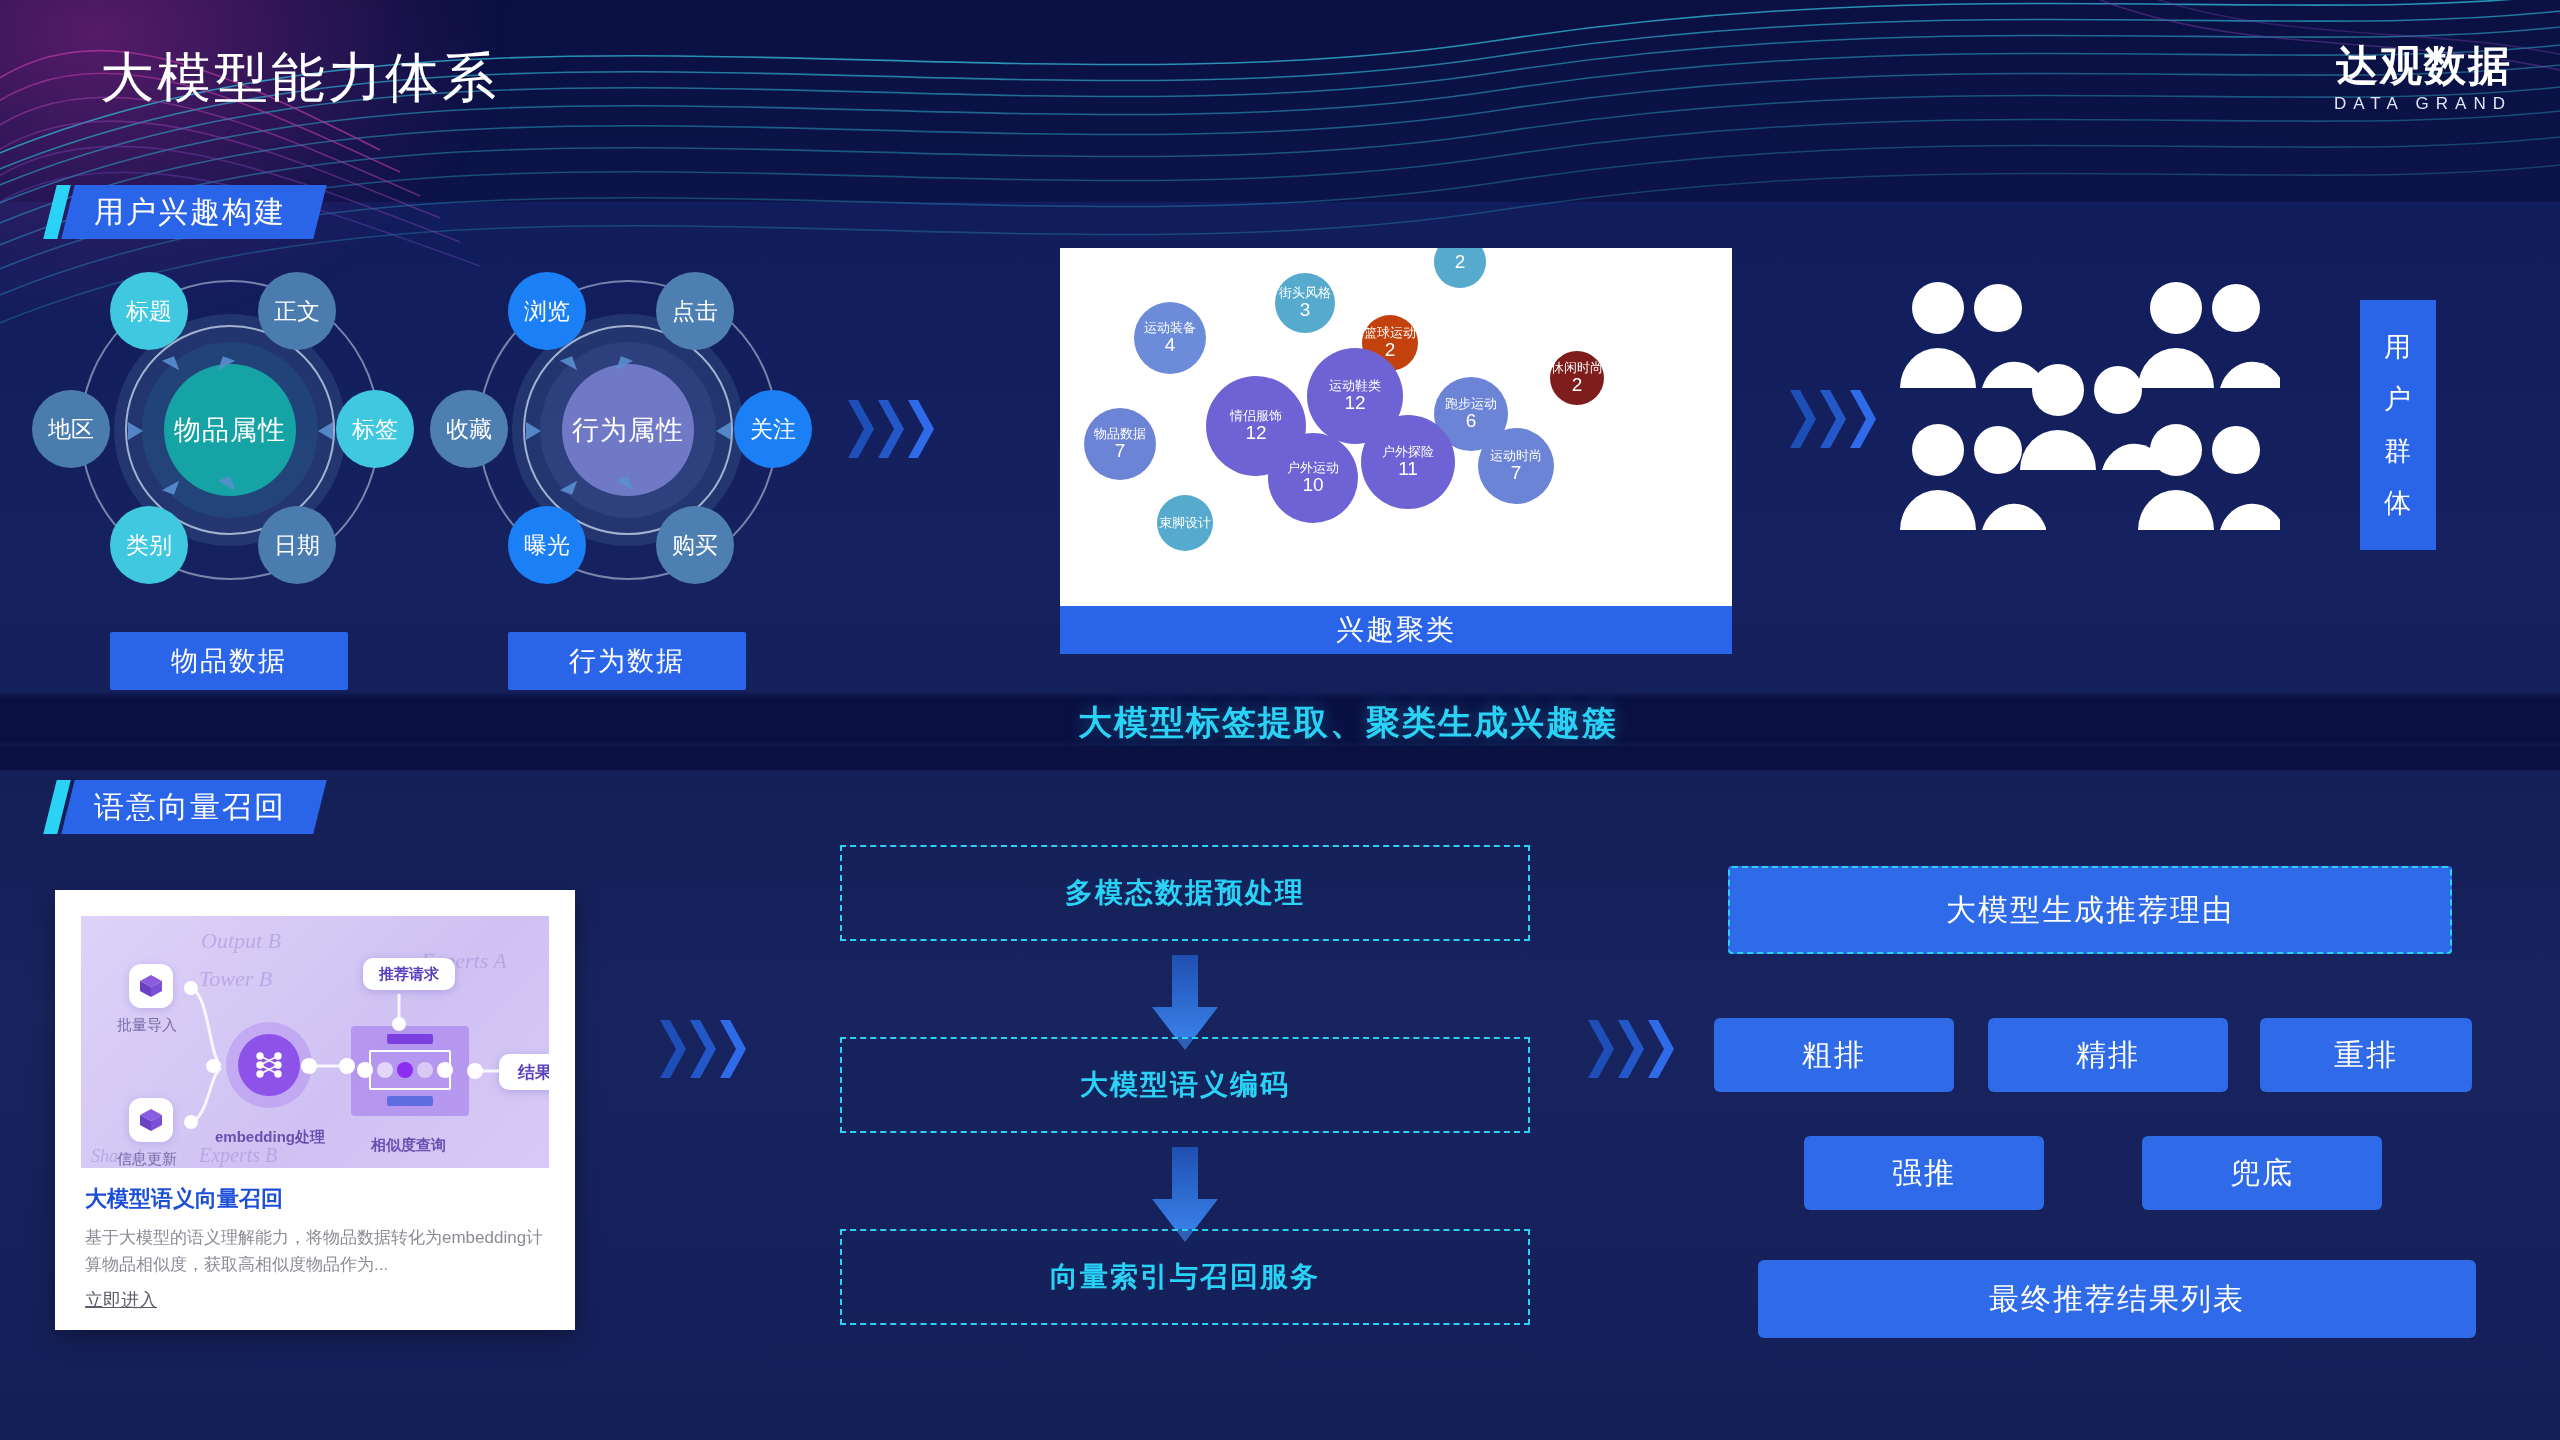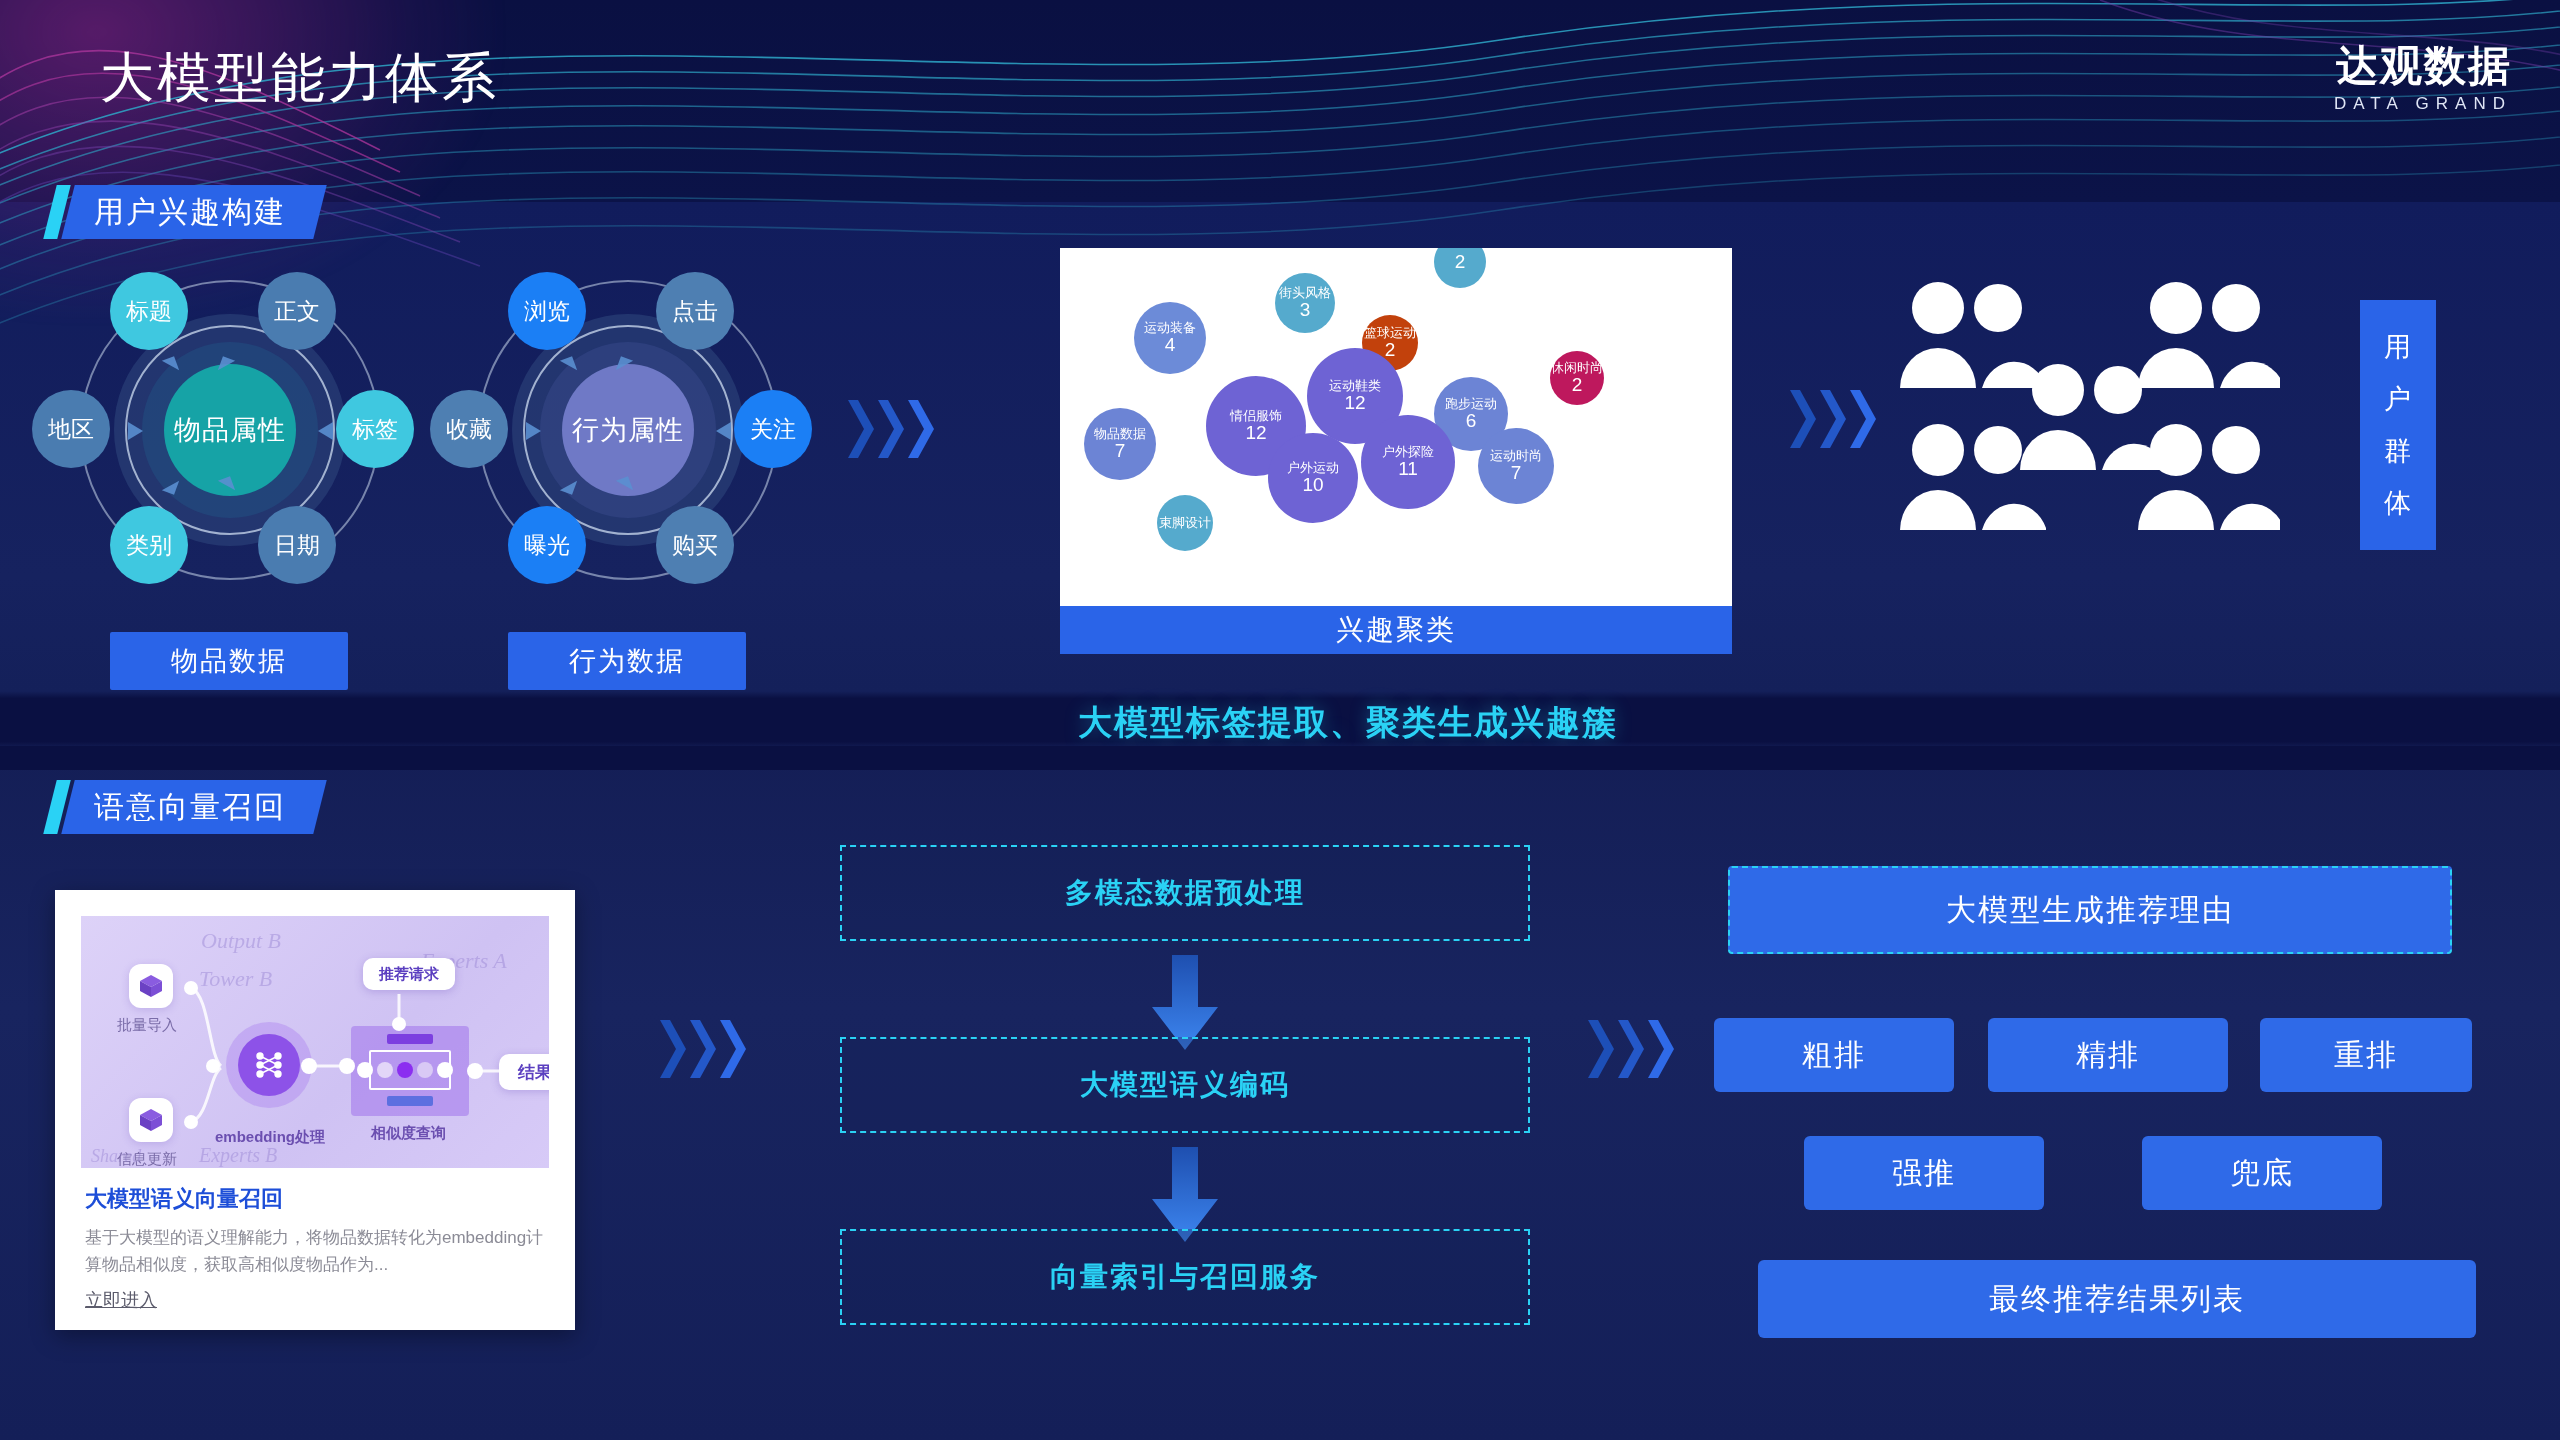--- a/index.html
+++ b/index.html
@@ -296,21 +296,21 @@
           <div class="bval">12</div>
         </div>
         <div class="bubble" style="left: 247px; top: 100px; width: 96px; height: 96px; background: rgb(110, 99, 212);">
           <div class="bname">运动鞋类</div>
           <div class="bval">12</div>
         </div>
         <div class="bubble" style="left: 374px; top: 129px; width: 74px; height: 74px; background: rgb(108, 132, 213);">
           <div class="bname">跑步运动</div>
           <div class="bval">6</div>
         </div>
-        <div class="bubble" style="left: 490px; top: 103px; width: 54px; height: 54px; background: #be185d;">
+        <div class="bubble" style="left: 490px; top: 103px; width: 54px; height: 54px; background: #7f1d1d;">
           <div class="bname">休闲时尚</div>
           <div class="bval">2</div>
         </div>
         <div class="bubble" style="left: 24px; top: 160px; width: 72px; height: 72px; background: rgb(108, 132, 213);">
           <div class="bname">物品数据</div>
           <div class="bval">7</div>
         </div>
         <div class="bubble" style="left: 208px; top: 185px; width: 90px; height: 90px; background: rgb(110, 99, 212);">
           <div class="bname">户外运动</div>
           <div class="bval">10</div>
@@ -434,21 +434,21 @@
       <div style="position:absolute; left:270px; top:110px; width:118px; height:90px; background:rgba(160,115,235,.55); border-radius:4px;">
         <div style="position:absolute; left:36px; top:8px; width:46px; height:10px; background:#7c3fe0; border-radius:2px;"></div>
         <div style="position:absolute; left:36px; top:70px; width:46px; height:10px; background:#5d6fe0; border-radius:2px;"></div>
         <div style="position:absolute; left:18px; top:24px; width:82px; height:40px; border:2px solid #fff; border-radius:2px;"></div>
         <div style="position:absolute; left:6px;  top:36px; width:16px; height:16px; border-radius:50%; background:#fff;"></div>
         <div style="position:absolute; left:26px; top:36px; width:16px; height:16px; border-radius:50%; background:#e3d6f8;"></div>
         <div style="position:absolute; left:46px; top:36px; width:16px; height:16px; border-radius:50%; background:#8b2ef0;"></div>
         <div style="position:absolute; left:66px; top:36px; width:16px; height:16px; border-radius:50%; background:#d9c9f5;"></div>
         <div style="position:absolute; left:86px; top:36px; width:16px; height:16px; border-radius:50%; background:#fff;"></div>
       </div>
-      <div class="cube-lbl" style="left:290px; top:208px; color:#6b4fb0; font-weight:700;font-family:Liberation Mono, monospace;">相似度查询</div>
+      <div class="cube-lbl" style="left:290px; top:220px; color:#6b4fb0; font-weight:700;font-family:Liberation Mono, monospace;">相似度查询</div>
 
       <div class="chip" style="left:418px; top:138px; width:72px; height:36px; font-size:17px;">结果</div>
 
       <svg style="position:absolute; inset:0;" width="500" height="252">
         <g stroke="#ffffff" stroke-width="3" fill="none" opacity=".85">
           <path d="M110,72 C128,78 128,140 140,150"></path>
           <path d="M110,206 C128,200 128,160 140,152"></path>
           <path d="M222,150 L272,150"></path>
           <path d="M390,155 L418,155"></path>
           <path d="M318,78 L318,110"></path>

